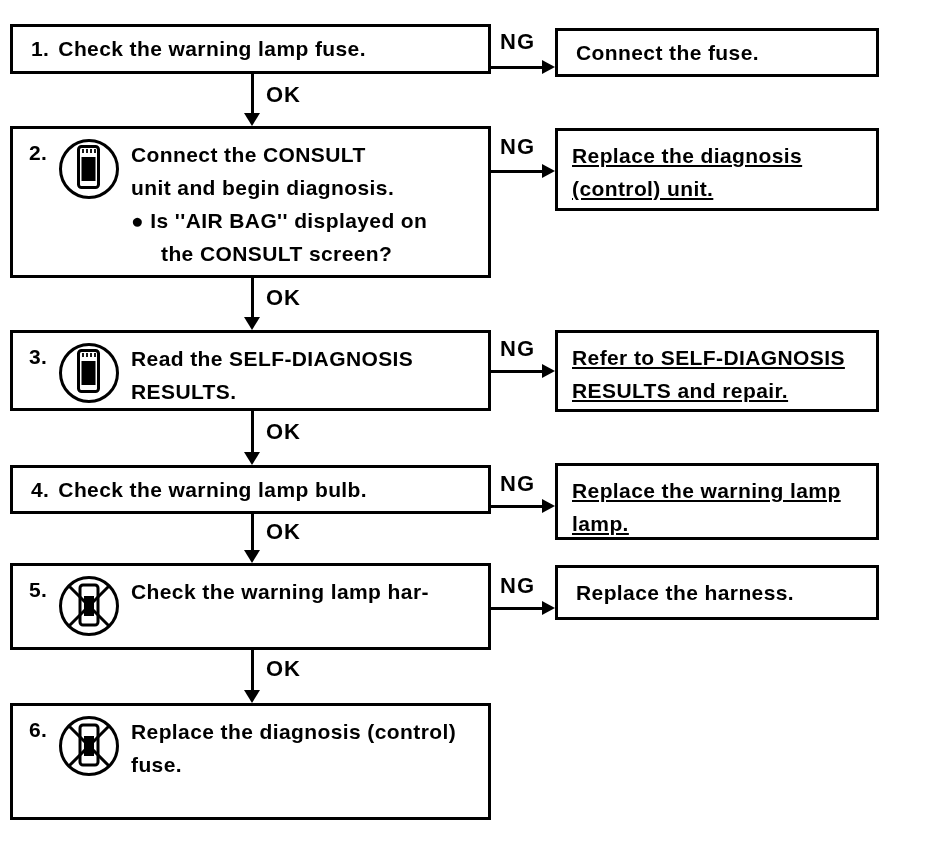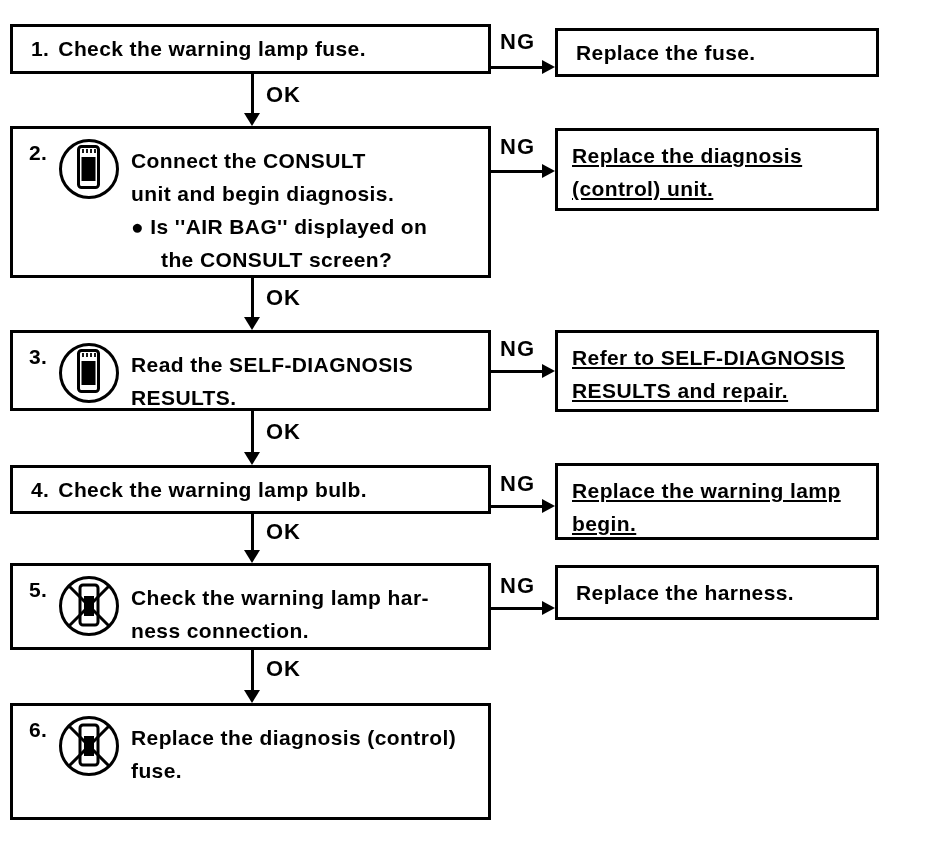--- a/index.html
+++ b/index.html
@@ -28,21 +28,21 @@
   .single { display: flex; align-items: center; padding-left: 18px; }
   .single .num { margin-right: 9px; }
 
   .rml { padding: 8px 8px 0 14px; text-decoration: underline; }
   .line { line-height: 33px; white-space: nowrap; }
   .indent { margin-left: 30px; }
 
   .num.abs { position: absolute; left: 16px; top: 12px; }
   .icon { position: absolute; left: 44px; top: 8px; width: 64px; height: 64px; }
   .icon svg { display: block; }
-  .tcol { position: absolute; left: 118px; top: 9px; right: 6px; margin-top: 6px; }
+  .tcol { position: absolute; left: 118px; top: 9px; right: 6px; }
 
   .vline { position: absolute; left: 251px; width: 3px; background: #000; }
   .varrow {
     position: absolute; left: 244px; width: 0; height: 0;
     border-left: 8px solid transparent; border-right: 8px solid transparent;
     border-top: 13px solid #000;
   }
   .ok-label { position: absolute; left: 266px; font-size: 22px; letter-spacing: 1px; }
 
   .hline { position: absolute; left: 491px; width: 52px; height: 3px; background: #000; }
@@ -59,21 +59,21 @@
 <div class="stage">
 
   <div class="box lbox single" style="top:24px;height:50px">
     <span class="num">1.</span>
     <span>Check the warning lamp fuse.</span>
   </div>
   <div class="ng-label" style="top:29px">NG</div>
   <div class="hline" style="top:66px"></div>
   <div class="harrow" style="top:60px"></div>
   <div class="box rbox single" style="top:28px;height:49px">
-    <span>Replace the fuse.</span>
+    <span>Connect the fuse.</span>
   </div>
   <div class="vline" style="top:74px;height:39px"></div>
   <div class="varrow" style="top:113px"></div>
   <div class="ok-label" style="top:82px">OK</div>
 
   <div class="box lbox" style="top:126px;height:152px">
     <span class="num abs">2.</span>
     <span class="icon">
       <svg width="64" height="64" viewBox="0 0 64 64">
         <circle cx="32" cy="32" r="28.5" fill="none" stroke="#000" stroke-width="3"></circle>
@@ -134,40 +134,39 @@
 
   <div class="box lbox single" style="top:465px;height:49px">
     <span class="num">4.</span>
     <span>Check the warning lamp bulb.</span>
   </div>
   <div class="ng-label" style="top:471px">NG</div>
   <div class="hline" style="top:505px"></div>
   <div class="harrow" style="top:499px"></div>
   <div class="box rbox rml" style="top:463px;height:77px">
     <div class="line">Replace the warning lamp</div>
-    <div class="line">begin.</div>
+    <div class="line">lamp.</div>
   </div>
   <div class="vline" style="top:514px;height:36px"></div>
   <div class="varrow" style="top:550px"></div>
   <div class="ok-label" style="top:519px">OK</div>
 
   <div class="box lbox" style="top:563px;height:87px">
     <span class="num abs">5.</span>
     <span class="icon">
       <svg width="64" height="64" viewBox="0 0 64 64">
         <circle cx="32" cy="32" r="28.5" fill="none" stroke="#000" stroke-width="3"></circle>
         <rect x="23" y="11" width="18" height="40" rx="3" fill="#fff" stroke="#000" stroke-width="3"></rect>
         <rect x="27" y="22" width="10" height="20" fill="#000"></rect>
         <line x1="12" y1="12" x2="52" y2="52" stroke="#000" stroke-width="3"></line>
         <line x1="52" y1="12" x2="12" y2="52" stroke="#000" stroke-width="3"></line>
       </svg>
     </span>
     <div class="tcol">
       <div class="line">Check the warning lamp har-</div>
-      <div class="line">ness connection.</div>
     </div>
   </div>
   <div class="ng-label" style="top:573px">NG</div>
   <div class="hline" style="top:607px"></div>
   <div class="harrow" style="top:601px"></div>
   <div class="box rbox single" style="top:565px;height:55px">
     <span>Replace the harness.</span>
   </div>
   <div class="vline" style="top:650px;height:40px"></div>
   <div class="varrow" style="top:690px"></div>

